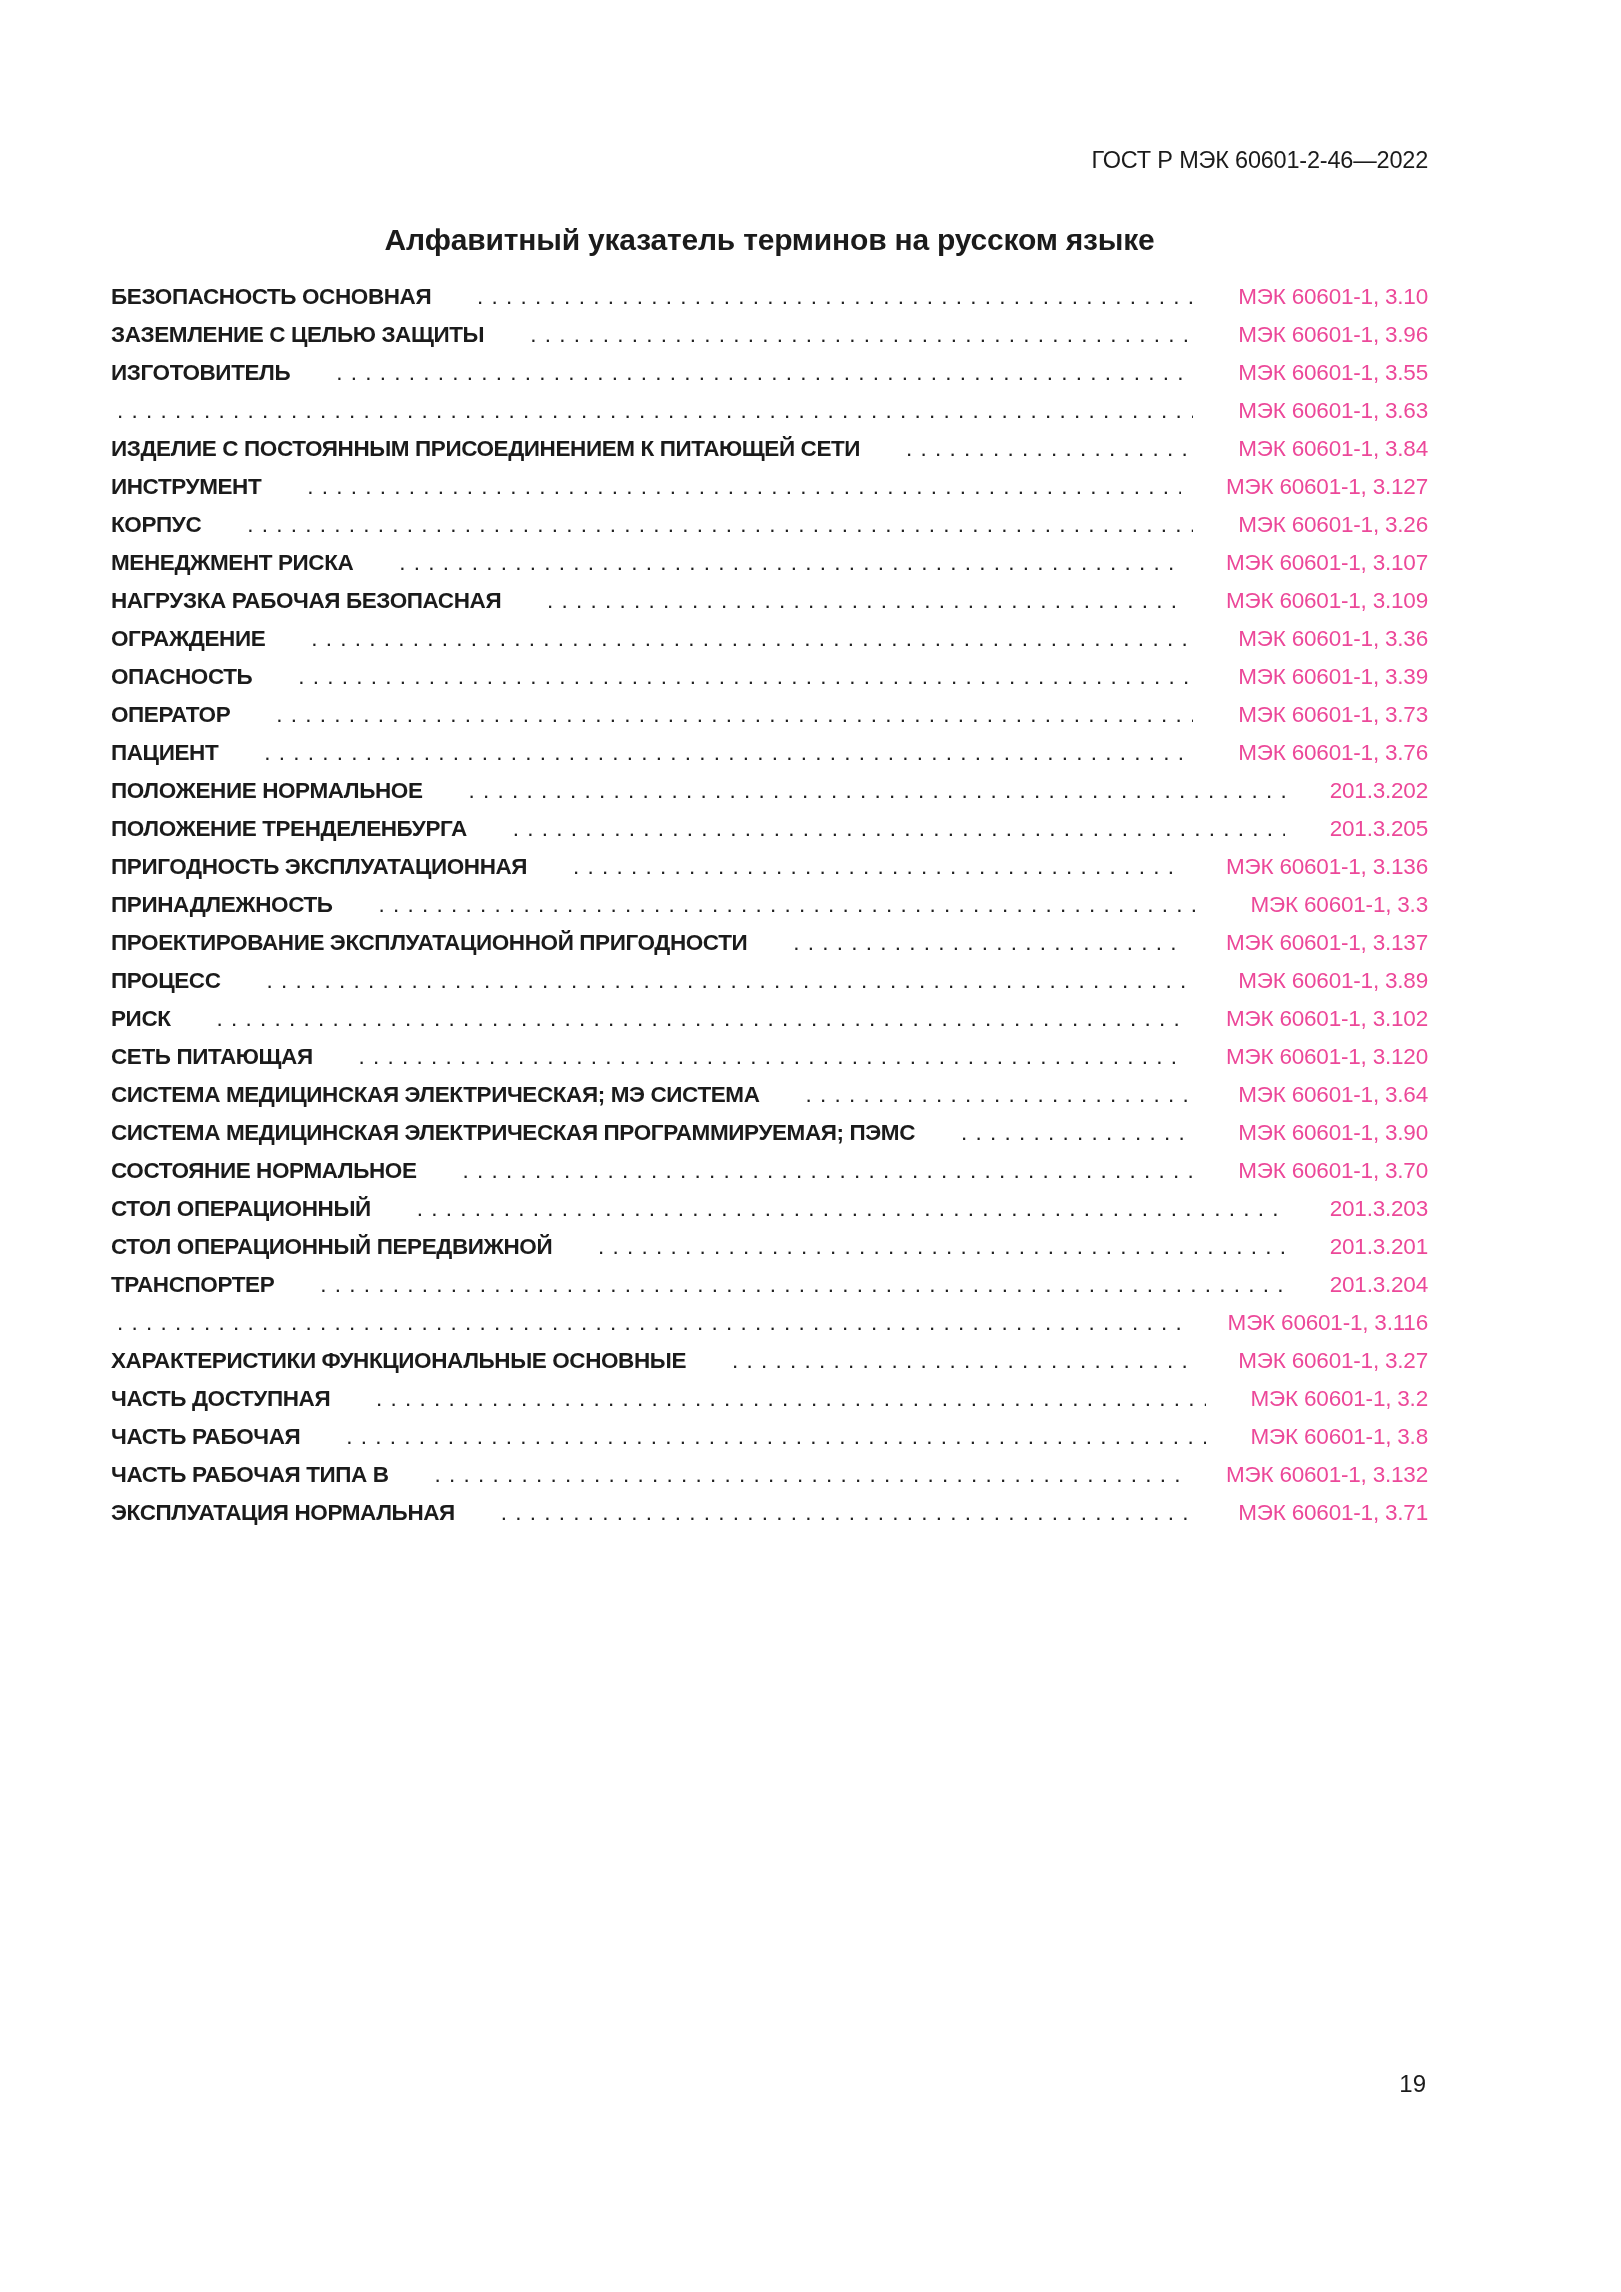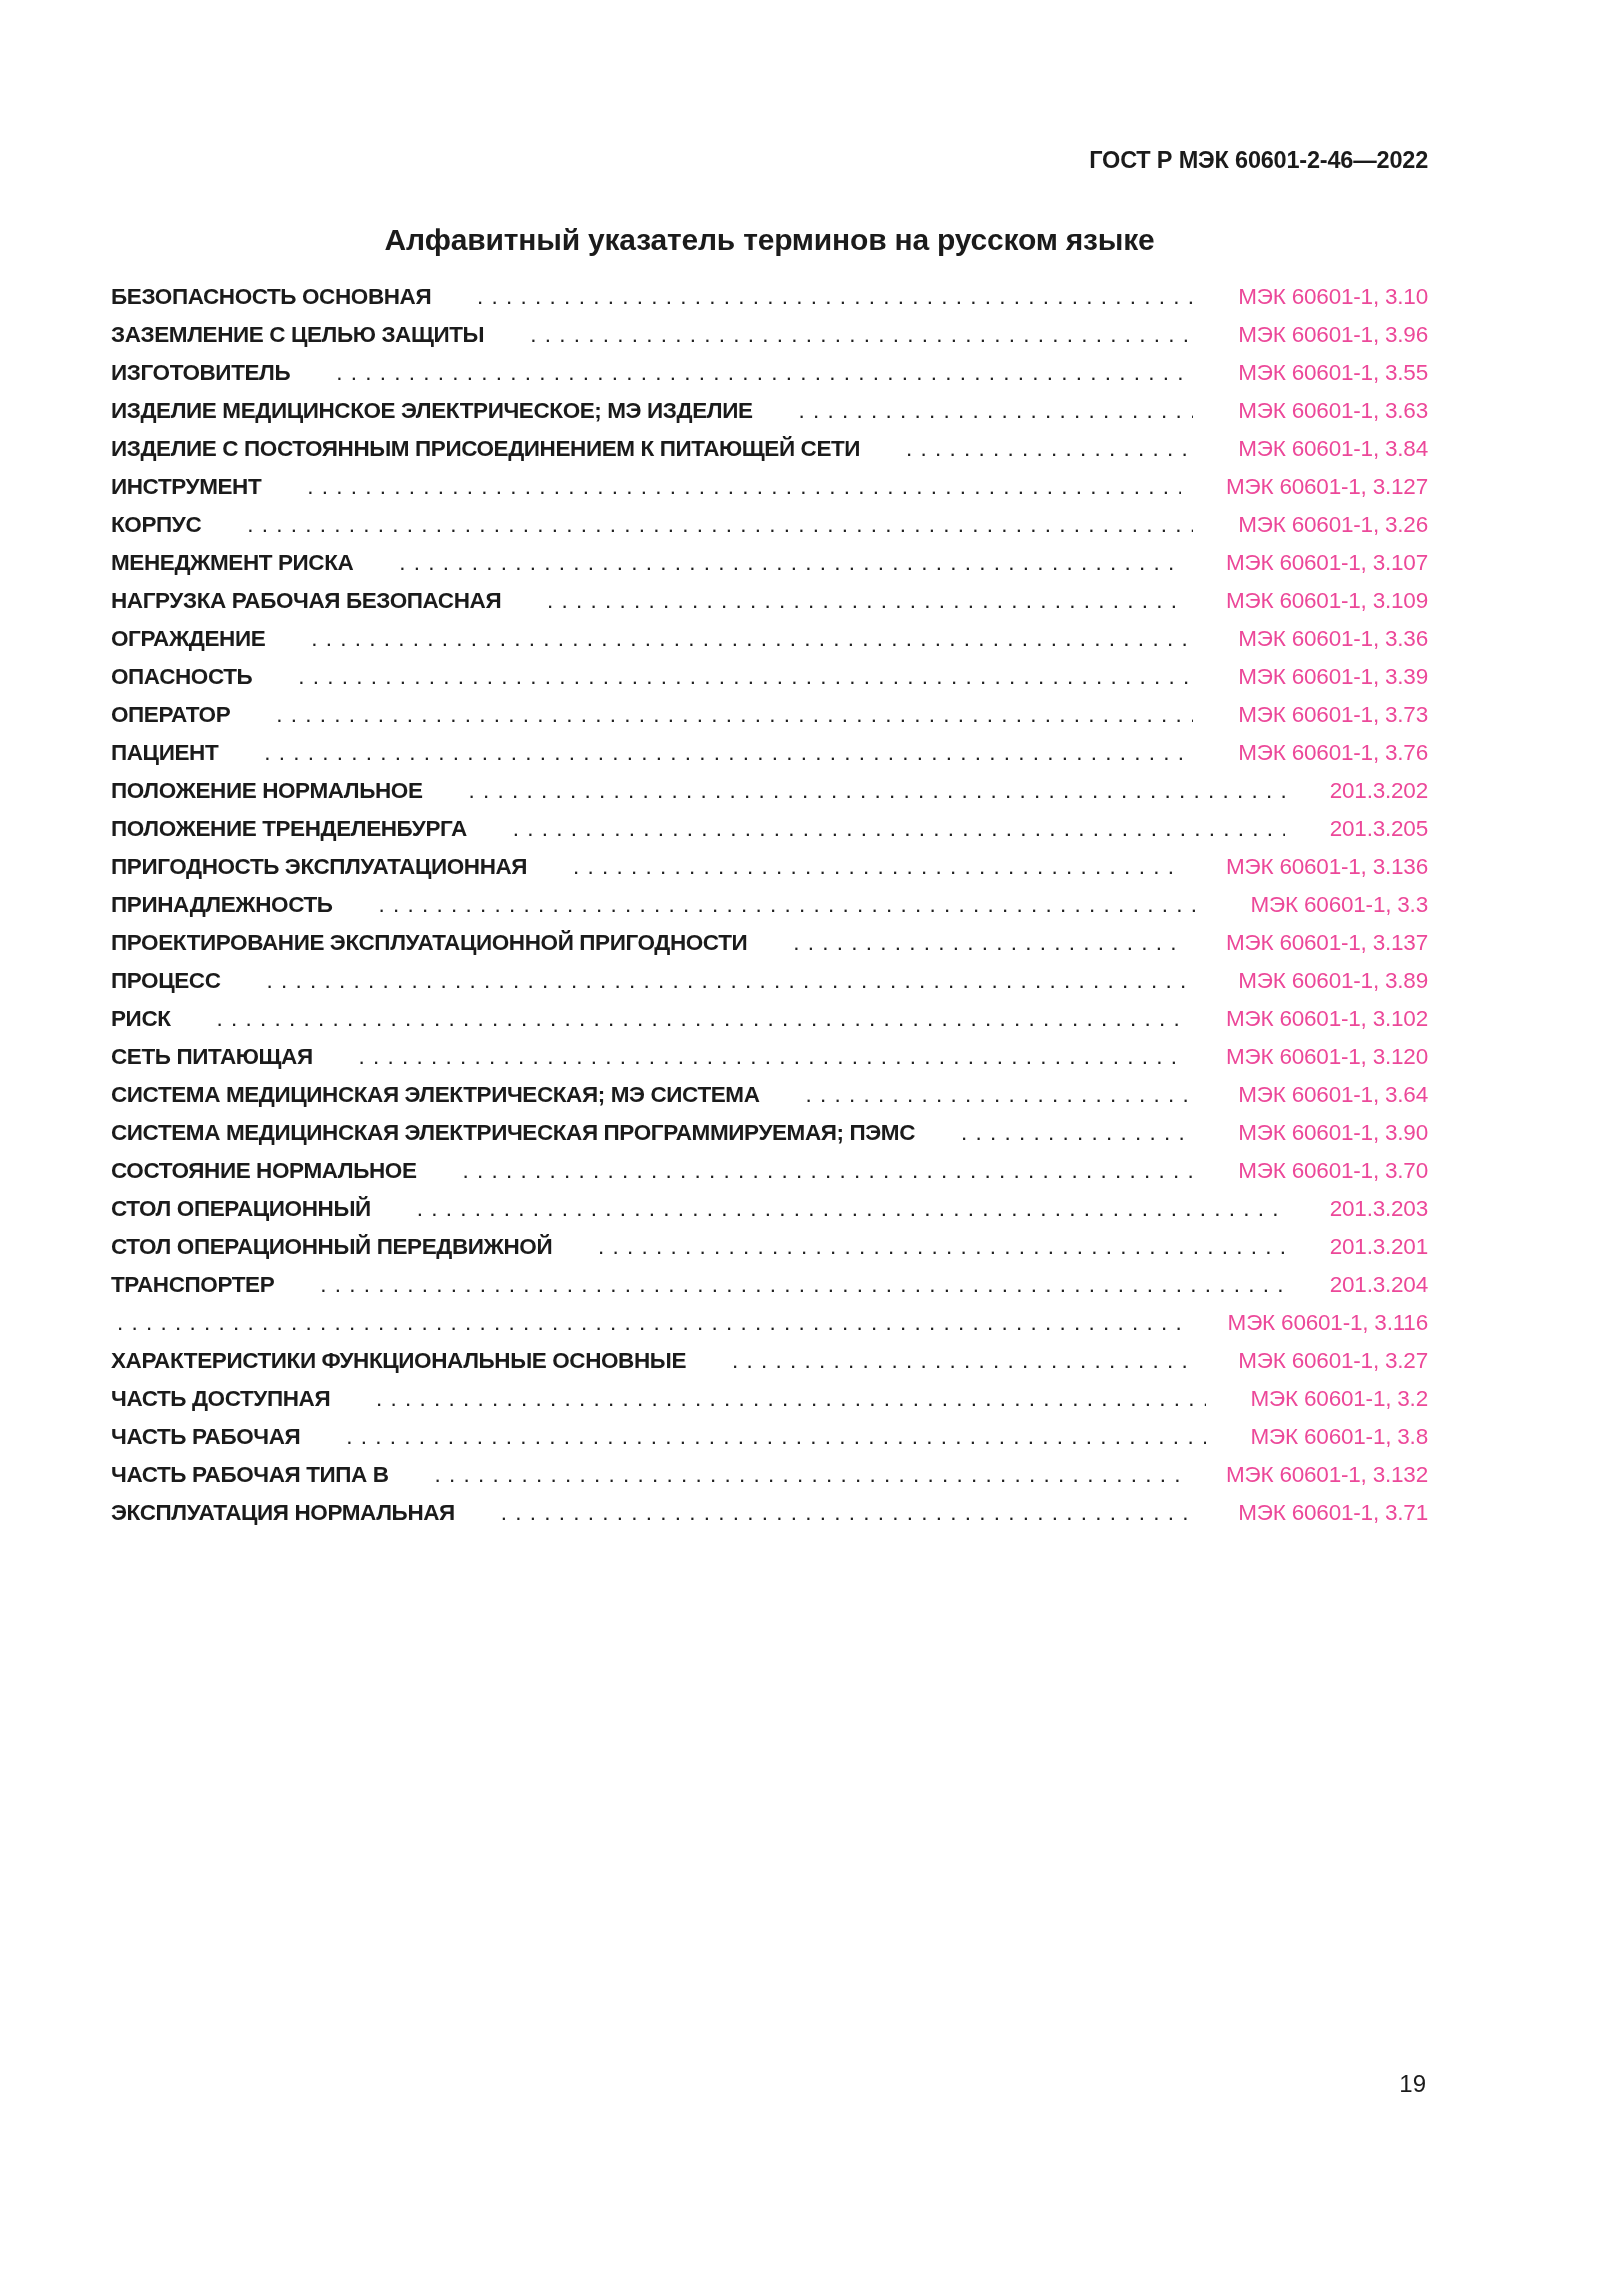--- a/index.html
+++ b/index.html
@@ -15,21 +15,21 @@
     background: #ffffff;
     font-family: "Liberation Sans", sans-serif;
     color: #1b1b1b;
     overflow: hidden;
   }
   .doc-header {
     position: absolute;
     top: 147px;
     right: 193px;
     font-size: 23.5px;
-    font-weight: 700;
+    font-weight: 400;
     letter-spacing: -0.2px;
     white-space: nowrap;
   }
   .doc-title {
     position: absolute;
     top: 223px;
     left: 111px;
     width: 1317px;
     text-align: center;
     font-size: 30px;
@@ -102,21 +102,20 @@
     <span class="ref">МЭК 60601-1, 3.96</span>
   </div>
 
   <div class="index-row">
     <span class="term">ИЗГОТОВИТЕЛЬ</span>
     <span class="leader">. . . . . . . . . . . . . . . . . . . . . . . . . . . . . . . . . . . . . . . . . . . . . . . . . . . . . . . . . . . . . . . . . . . . . . . . . . . . . . . . . . . . . . . . . . . . . . . . . . . . . . . . . . . . . . . . . . . . . . . . . . . . . . . . . . . . . . . . . . . . . . . . . . . . . . . . . . . . . . . . . . . . . . . . . . </span>
     <span class="ref">МЭК 60601-1, 3.55</span>
   </div>
 
   <div class="index-row">
-    <span class="term">ИЗДЕЛИЕ МЕДИЦИНСКОЕ ЭЛЕКТРИЧЕСКОЕ; МЭ ИЗДЕЛИЕ</span>
     <span class="leader">. . . . . . . . . . . . . . . . . . . . . . . . . . . . . . . . . . . . . . . . . . . . . . . . . . . . . . . . . . . . . . . . . . . . . . . . . . . . . . . . . . . . . . . . . . . . . . . . . . . . . . . . . . . . . . . . . . . . . . . . . . . . . . . . . . . . . . . . . . . . . . . . . . . . . . . . . . . . . . . . . . . . . . . . . . </span>
     <span class="ref">МЭК 60601-1, 3.63</span>
   </div>
 
   <div class="index-row">
     <span class="term">ИЗДЕЛИЕ С ПОСТОЯННЫМ ПРИСОЕДИНЕНИЕМ К ПИТАЮЩЕЙ СЕТИ</span>
     <span class="leader">. . . . . . . . . . . . . . . . . . . . . . . . . . . . . . . . . . . . . . . . . . . . . . . . . . . . . . . . . . . . . . . . . . . . . . . . . . . . . . . . . . . . . . . . . . . . . . . . . . . . . . . . . . . . . . . . . . . . . . . . . . . . . . . . . . . . . . . . . . . . . . . . . . . . . . . . . . . . . . . . . . . . . . . . . . </span>
     <span class="ref">МЭК 60601-1, 3.84</span>
   </div>
 

